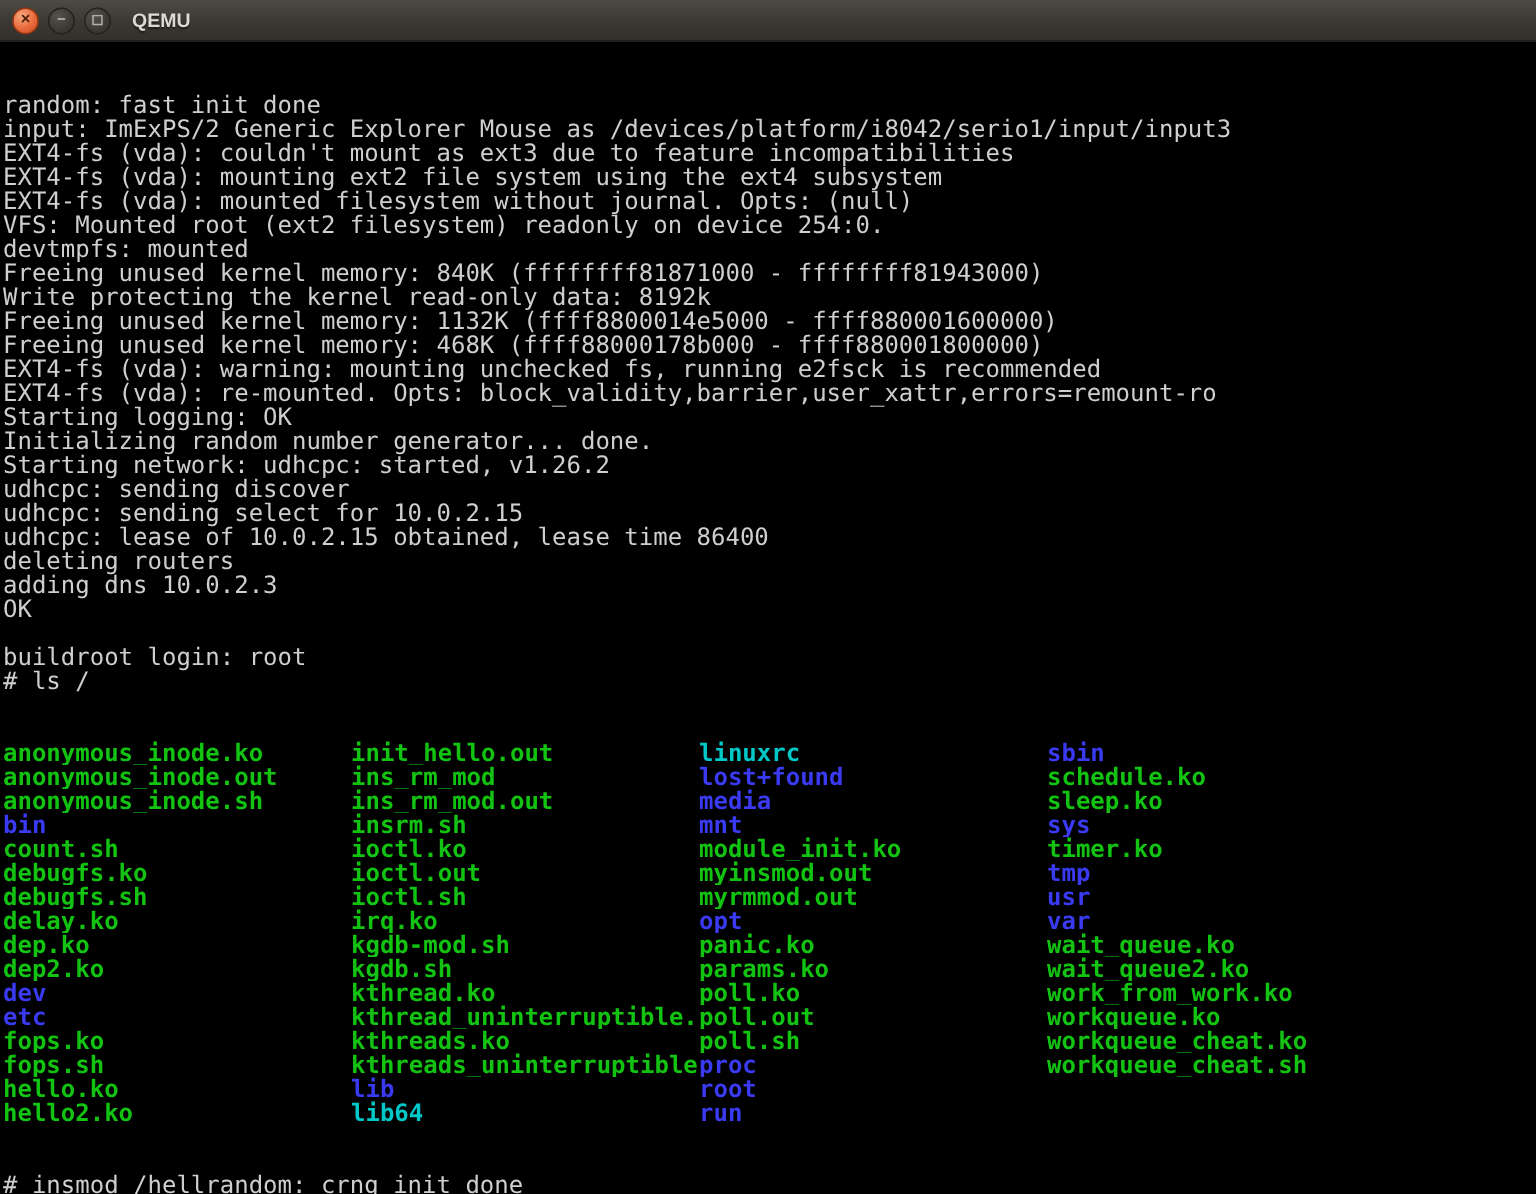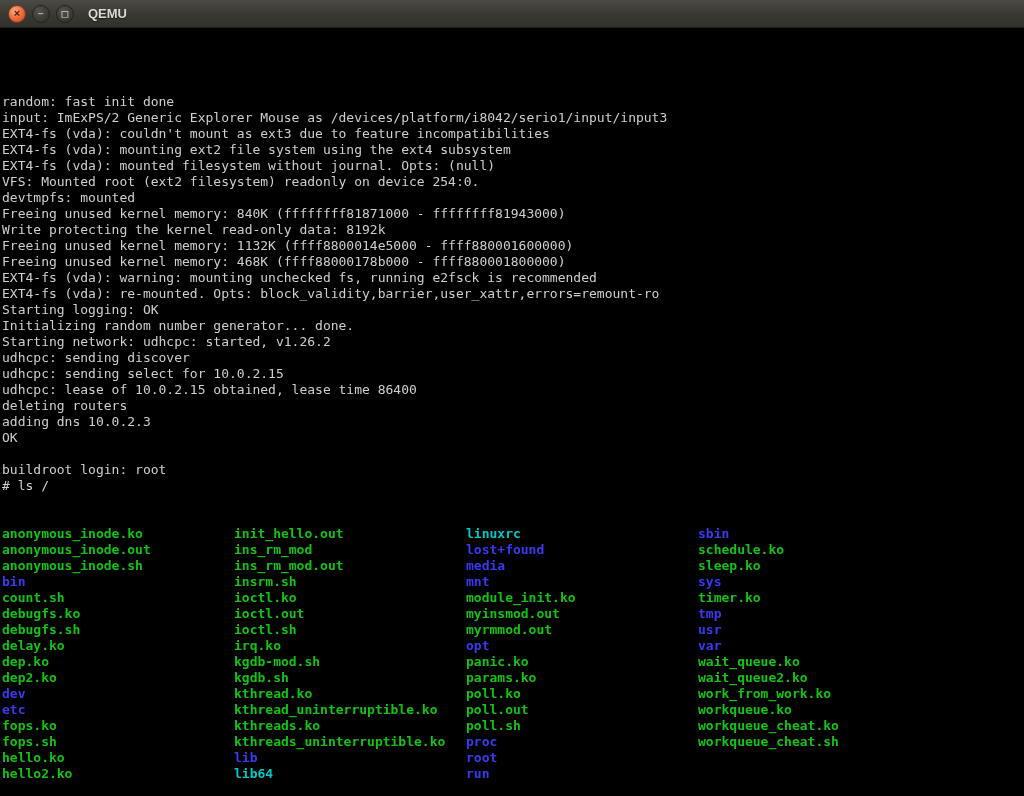--- a/index.html
+++ b/index.html
@@ -32,22 +32,22 @@
   .wtitle {
     color:#dedad1; font-family:"Liberation Sans", sans-serif;
     font-size:13px; font-weight:bold; margin-left:8px;
     text-shadow:0 1px 1px #1d1c19;
   }
 
   
   .terminal {
     flex:1 1 auto; background:#000; color:#cfcfcf;
     font-family:"DejaVu Sans Mono", monospace;
-    font-size:13px; line-height:16px;
-    padding:2px 0 0 2px; white-space:pre; overflow:hidden;margin-top:32px;
+    font-size:16px; line-height:16px;
+    padding:2px 0 0 2px; white-space:pre; overflow:hidden;
   }
   .line { height:16px; white-space:pre; }
   .ls-row { height:16px; display:flex; }
   .ls-cell { flex:0 0 232px; width:232px; font-weight:bold; white-space:pre; overflow:hidden; }
 </style>
 </head>
 <body>
 
 <div class="window">
 

